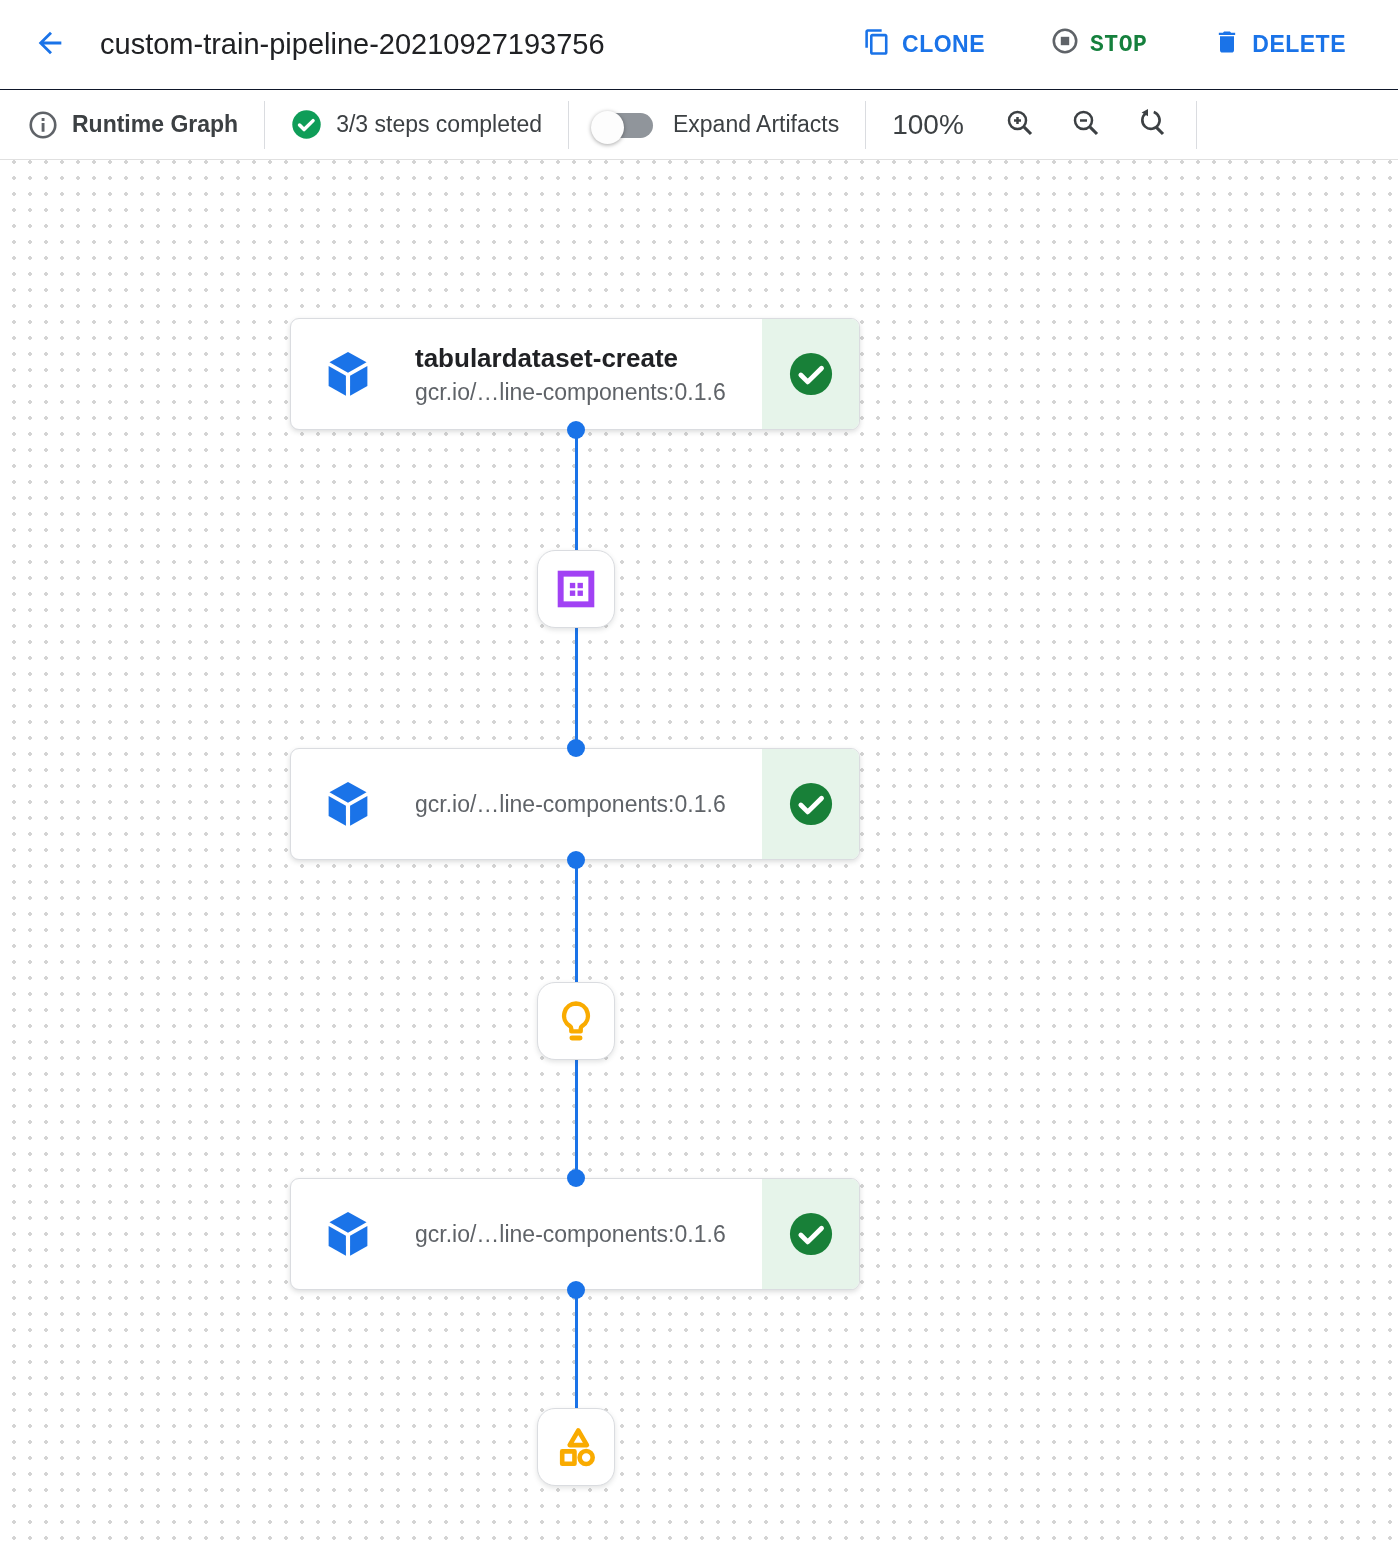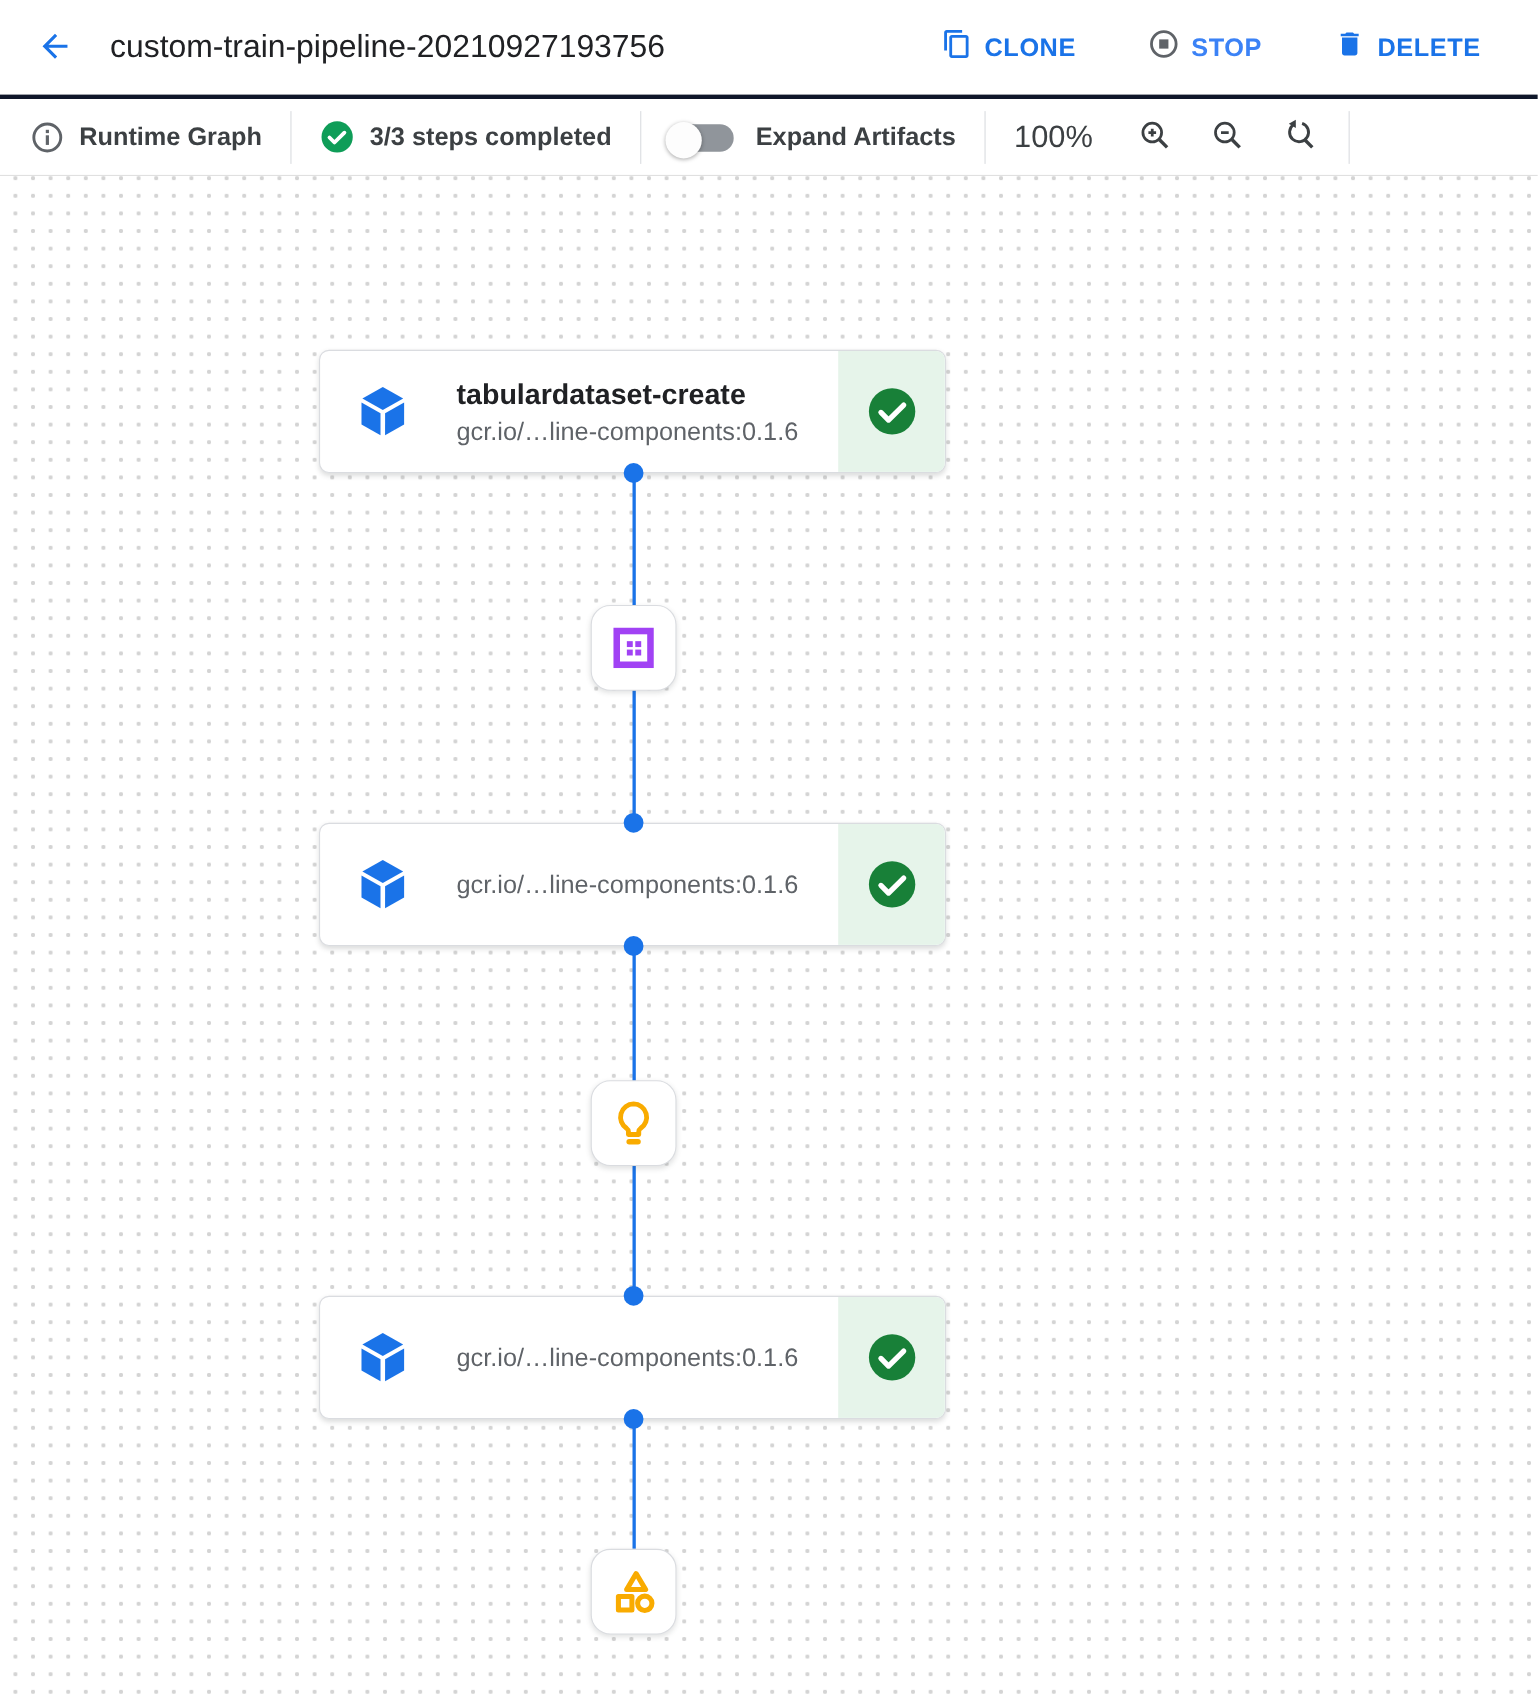--- a/index.html
+++ b/index.html
@@ -1,41 +1,41 @@
 <!DOCTYPE html>
 <html><head>
 <meta charset="utf-8">
 <style>
   * { margin:0; padding:0; box-sizing:border-box; }
   html,body { width:1398px; height:1544px; font-family:"Liberation Sans", sans-serif; background:#fff; }
   .app { width:1398px; height:1544px; display:flex; flex-direction:column; overflow:hidden; }
 
   
   .header {
-    height:90px; background:#fff; border-bottom:4px solid #0f172a;
+    height:90px; background:#fff; border-bottom:1px solid #0f172a;
     display:flex; align-items:center; padding:0 52px 0 30px; flex:0 0 auto;
   }
   .back-btn { width:40px; height:40px; border:none; background:transparent; cursor:pointer; display:flex; align-items:center; justify-content:center; }
   .back-btn svg { width:34px; height:34px; }
   .page-title { font-size:29px; font-weight:400; color:#202124; margin-left:30px; white-space:nowrap; }
   .header-actions { margin-left:auto; display:flex; align-items:center; gap:66px; }
   .action-btn { display:flex; align-items:center; gap:11px; border:none; background:transparent; cursor:pointer;
     font-family:"Liberation Sans", sans-serif; font-size:23px; font-weight:700; letter-spacing:0.5px; }
   .action-btn svg { width:28px; height:28px; }
   .action-blue { color:#1a73e8; }
-  .action-gray { color:#3b82f6; }
+  .action-gray { color:#15803d;font-family:Liberation Mono, monospace; }
 
   
   .toolbar {
     height:70px; background:#fff; border-bottom:1px solid #e0e0e0;
     display:flex; align-items:center; padding:0 0 0 28px; flex:0 0 auto;
   }
   .tb-item { display:flex; align-items:center; gap:14px; color:#3c4043; font-size:23px;justify-content:flex-end; }
   .tb-label-strong { font-weight:700; color:#3c4043; }
-  .tb-label { font-weight:700; color:#3c4043; }
+  .tb-label { font-weight:400; color:#3c4043; }
   .tb-divider { width:1px; height:48px; background:#dadce0; margin:0 26px; flex:0 0 auto; }
   .info-icon svg, .check-sm svg { display:block; }
 
   .toggle { position:relative; width:58px; height:28px; margin-right:6px; cursor:pointer; }
   .toggle-track { position:absolute; left:4px; top:2px; width:54px; height:25px; border-radius:13px; background:#90959b; }
   .toggle-knob { position:absolute; left:-4px; top:0px; width:33px; height:33px; border-radius:50%;
     background:#fdfdfd; box-shadow:0 1px 4px rgba(0,0,0,.35); }
 
   .zoom-group { display:flex; align-items:center; gap:30px; }
   .zoom-btn { border:none; background:transparent; cursor:pointer; width:36px; height:36px; display:flex; align-items:center; justify-content:center; }

